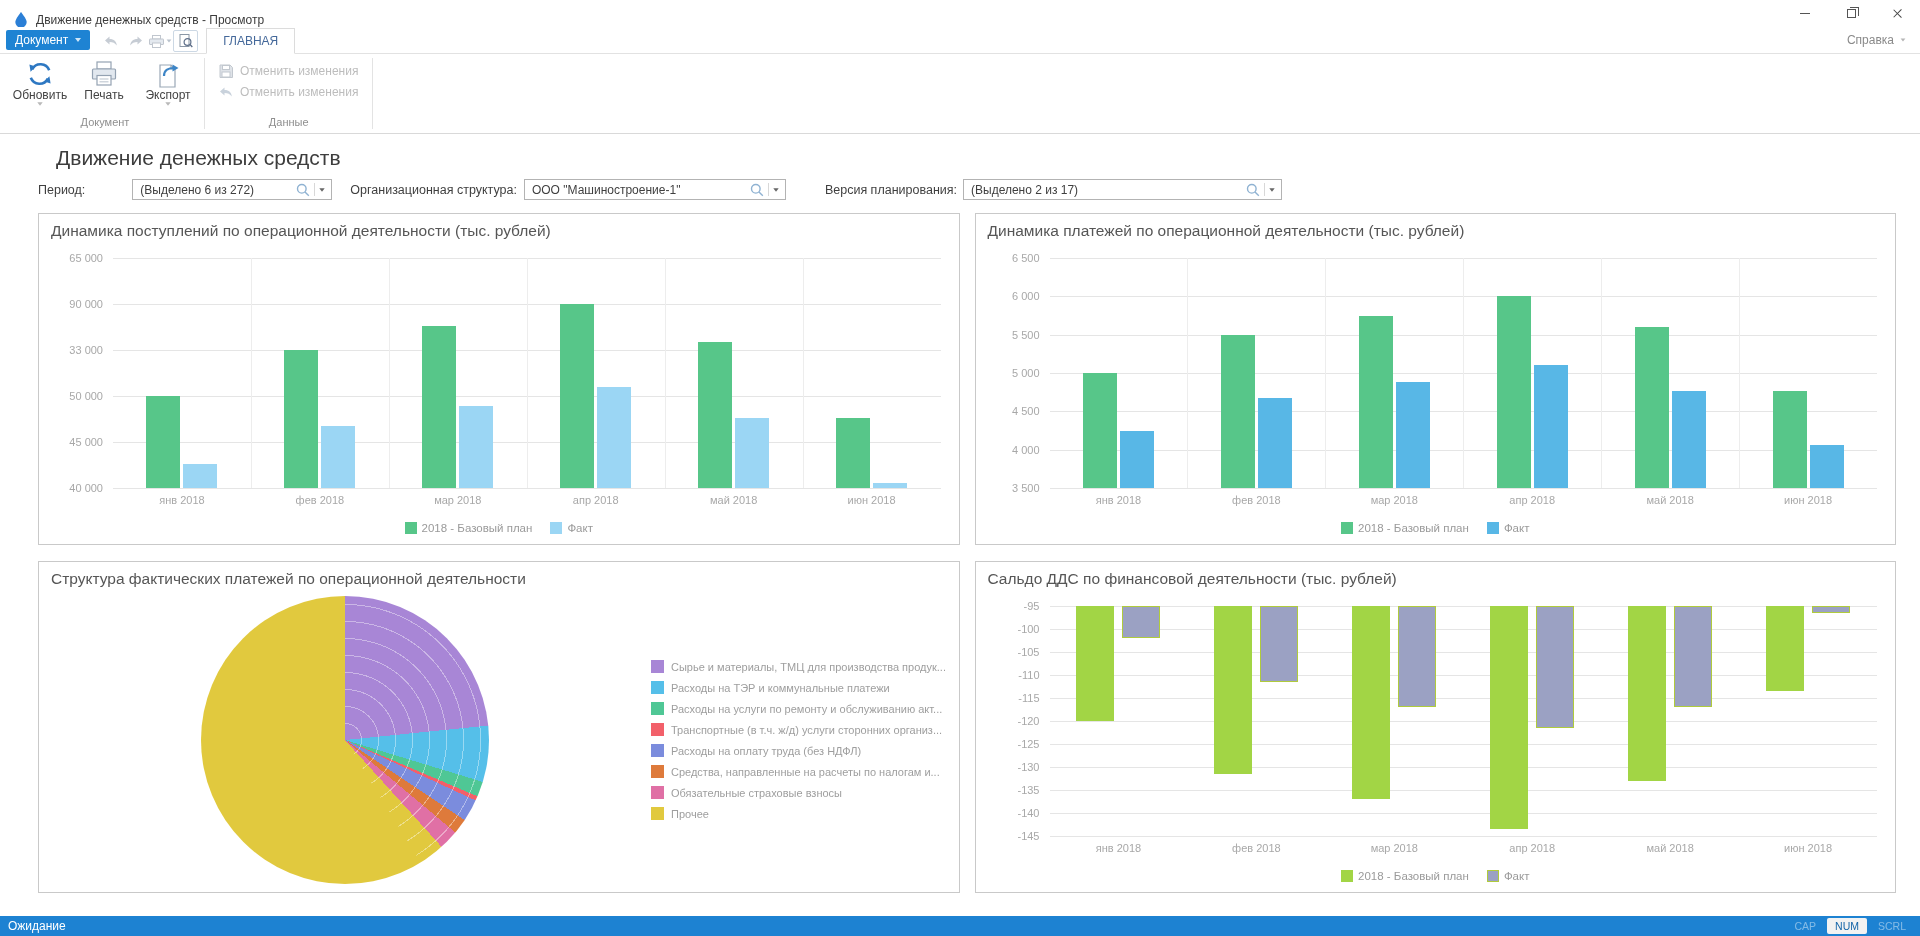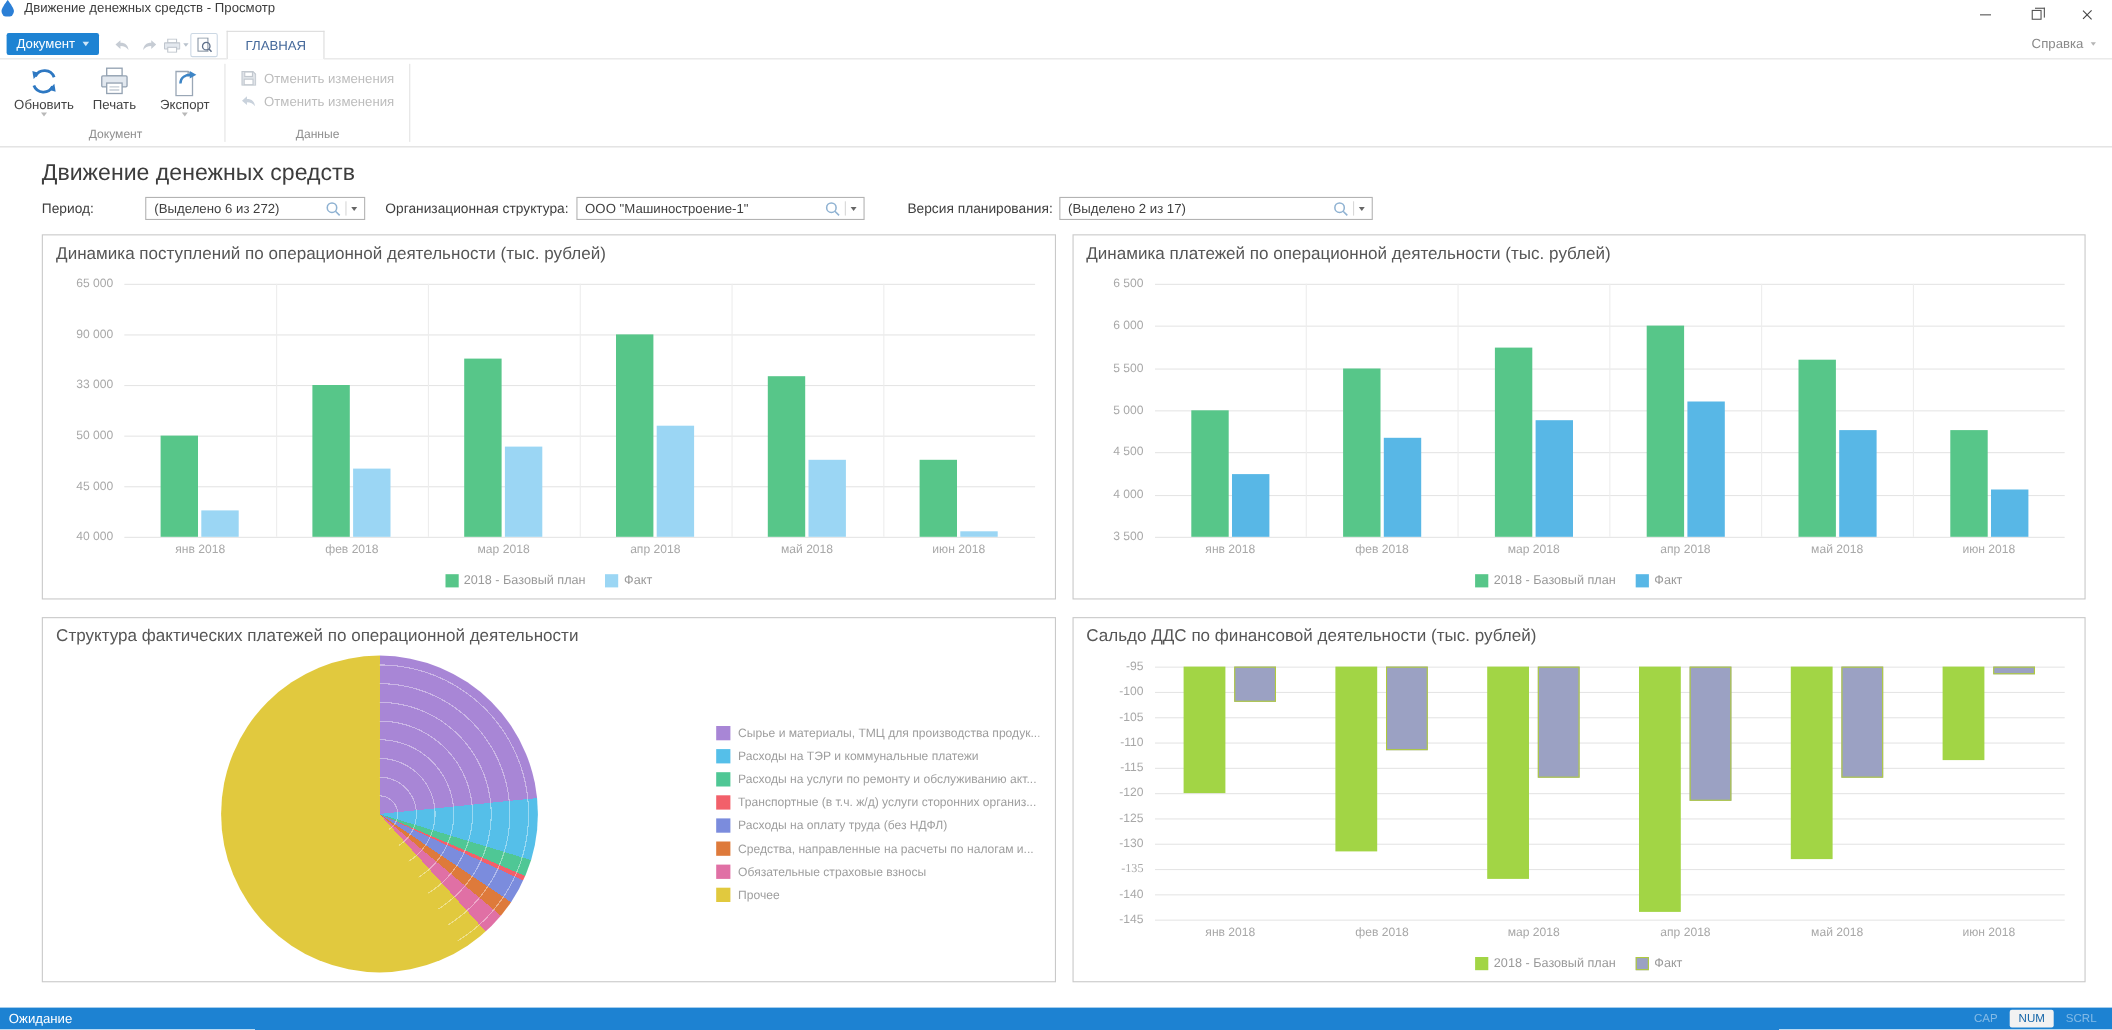--- a/index.html
+++ b/index.html
@@ -1,20 +1,20 @@
 <!DOCTYPE html>
 <html><head>
 <meta charset="utf-8">
 <style>
 * { margin:0; padding:0; box-sizing:border-box; }
 html,body { width:1920px; height:936px; background:#fff; font-family:"Liberation Sans",sans-serif; overflow:hidden; }
 body { position:relative; }
 
 
-.titlebar { height:27px; display:flex; align-items:flex-start; padding-left:1px; background:#fff; }
+.titlebar { height:27px; display:flex; align-items:flex-end; padding-left:15px; background:#fff; }
 .app-icon { width:12px; height:15px; margin-right:9px; flex:none; }
 .win-title { font-size:12px; color:#3c3c3c; }
 .win-controls { margin-left:auto; display:flex; height:27px; }
 .win-btn { width:46px; display:flex; align-items:center; justify-content:center; }
 .min-glyph { width:10px; height:1px; background:#555; }
 .max-glyph { width:9px; height:9px; border:1px solid #555; position:relative; }
 .max-glyph::before { content:""; position:absolute; left:2px; top:-3px; width:8px; height:8px; border:1px solid #555; border-bottom:none; border-left:none; }
 .close-glyph { width:11px; height:11px; position:relative; }
 .close-glyph::before,.close-glyph::after { content:""; position:absolute; left:5px; top:0; width:1.4px; height:11px; background:#444; }
 .close-glyph::before { transform:rotate(45deg); } .close-glyph::after { transform:rotate(-45deg); }
@@ -39,31 +39,31 @@
 .bigbtn { width:60px; display:flex; flex-direction:column; align-items:center; padding-top:2px; gap:0; }
 .bigbtn .lbl { font-size:12px; color:#444; white-space:nowrap; }
 .bigbtn .caret-down { color:#b9b9b9; transform:scale(.9); }
 .group-label { text-align:center; font-size:11px; color:#8f8f8f; padding:2px 0 5px; }
 .rsep { width:1px; background:#e3e3e3; margin:4px 0; }
 .row-btns { display:flex; flex-direction:column; gap:7px; padding:10px 14px 0 14px; flex:1; }
 .rowbtn { display:flex; align-items:center; gap:7px; font-size:12px; color:#bdbdbd; white-space:nowrap; }
 
 
 .content { padding:12px 24px 0 38px; }
-.page-title { font-size:21px; font-weight:400; color:#3d3d3d; margin-bottom:9px; }
+.page-title { font-size:21px; font-weight:400; color:#3d3d3d; margin-bottom:9px;margin-left:18px; }
 .filters { display:flex; align-items:center; margin-bottom:13px; font-size:12.5px; color:#3f3f3f; }
 .flabel { white-space:nowrap; }
 .combo { height:21px; border:1px solid #b3b3b3; background:#fff; display:flex; align-items:center; padding:0 4px 0 7px; font-size:12px; color:#3f3f3f; }
 .combo .val { flex:1; white-space:nowrap; overflow:hidden; }
 .combo .mag { flex:none; margin:0 4px 0 4px; }
 .combo .vsep { width:1px; height:13px; background:#d8d8d8; margin-right:4px; }
 .combo .caret-down { color:#666; transform:scale(.9); margin-right:2px; }
 #combo-period { width:200px; margin-left:47px; }
 #combo-org { width:262px; margin-left:7px; }
-#combo-ver { width:285px; margin-left:6px; }
+#combo-ver { width:319px; margin-left:6px; }
 .gap-a { width:18px; } .gap-b { width:39px; }
 
 
 .grid { display:grid; grid-template-columns:1fr 1fr; gap:16px 15px; }
 .panel { height:332px; border:1px solid #c9c9c9; background:#fff; padding:8px 12px; position:relative; }
 .panel-title { font-size:15.5px; color:#565656; height:24px; }
 .chart-body { position:relative; height:calc(100% - 24px); }
 .plot { position:absolute; left:62px; right:6px; top:12px; bottom:48px; }
 .gridline { position:absolute; left:0; right:0; height:1px; background:#e5e5e5; }
 .vgridline { position:absolute; top:0; bottom:0; width:1px; background:#ededed; }
@@ -445,21 +445,21 @@
             <div class="ytick" style="top: 30%;">-110</div>
             <div class="gridline" style="top: 40%;"></div>
             <div class="ytick" style="top: 40%;">-115</div>
             <div class="gridline" style="top: 50%;"></div>
             <div class="ytick" style="top: 50%;">-120</div>
             <div class="gridline" style="top: 60%;"></div>
             <div class="ytick" style="top: 60%;">-125</div>
             <div class="gridline" style="top: 70%;"></div>
             <div class="ytick" style="top: 70%;">-130</div>
             <div class="gridline" style="top: 80%;"></div>
-            <div class="ytick" style="top: 80%; font-family: Liberation Serif, serif;">-135</div>
+            <div class="ytick" style="top: 80%;">-135</div>
             <div class="gridline" style="top: 90%;"></div>
             <div class="ytick" style="top: 90%;">-140</div>
             <div class="gridline" style="top: 100%;"></div>
             <div class="ytick" style="top: 100%;">-145</div>
             <div class="bar-groups from-top">
               <div class="bar-group" style="gap: 8px;">
                 <div class="bar" style="height: 50%; width: 38px; background: rgb(162, 213, 69);"></div>
                 <div class="bar" style="height: 14%; width: 38px; background: rgb(155, 161, 195); border: 1px solid rgb(176, 203, 60);"></div>
               </div>
               <div class="bar-group" style="gap: 8px;">

